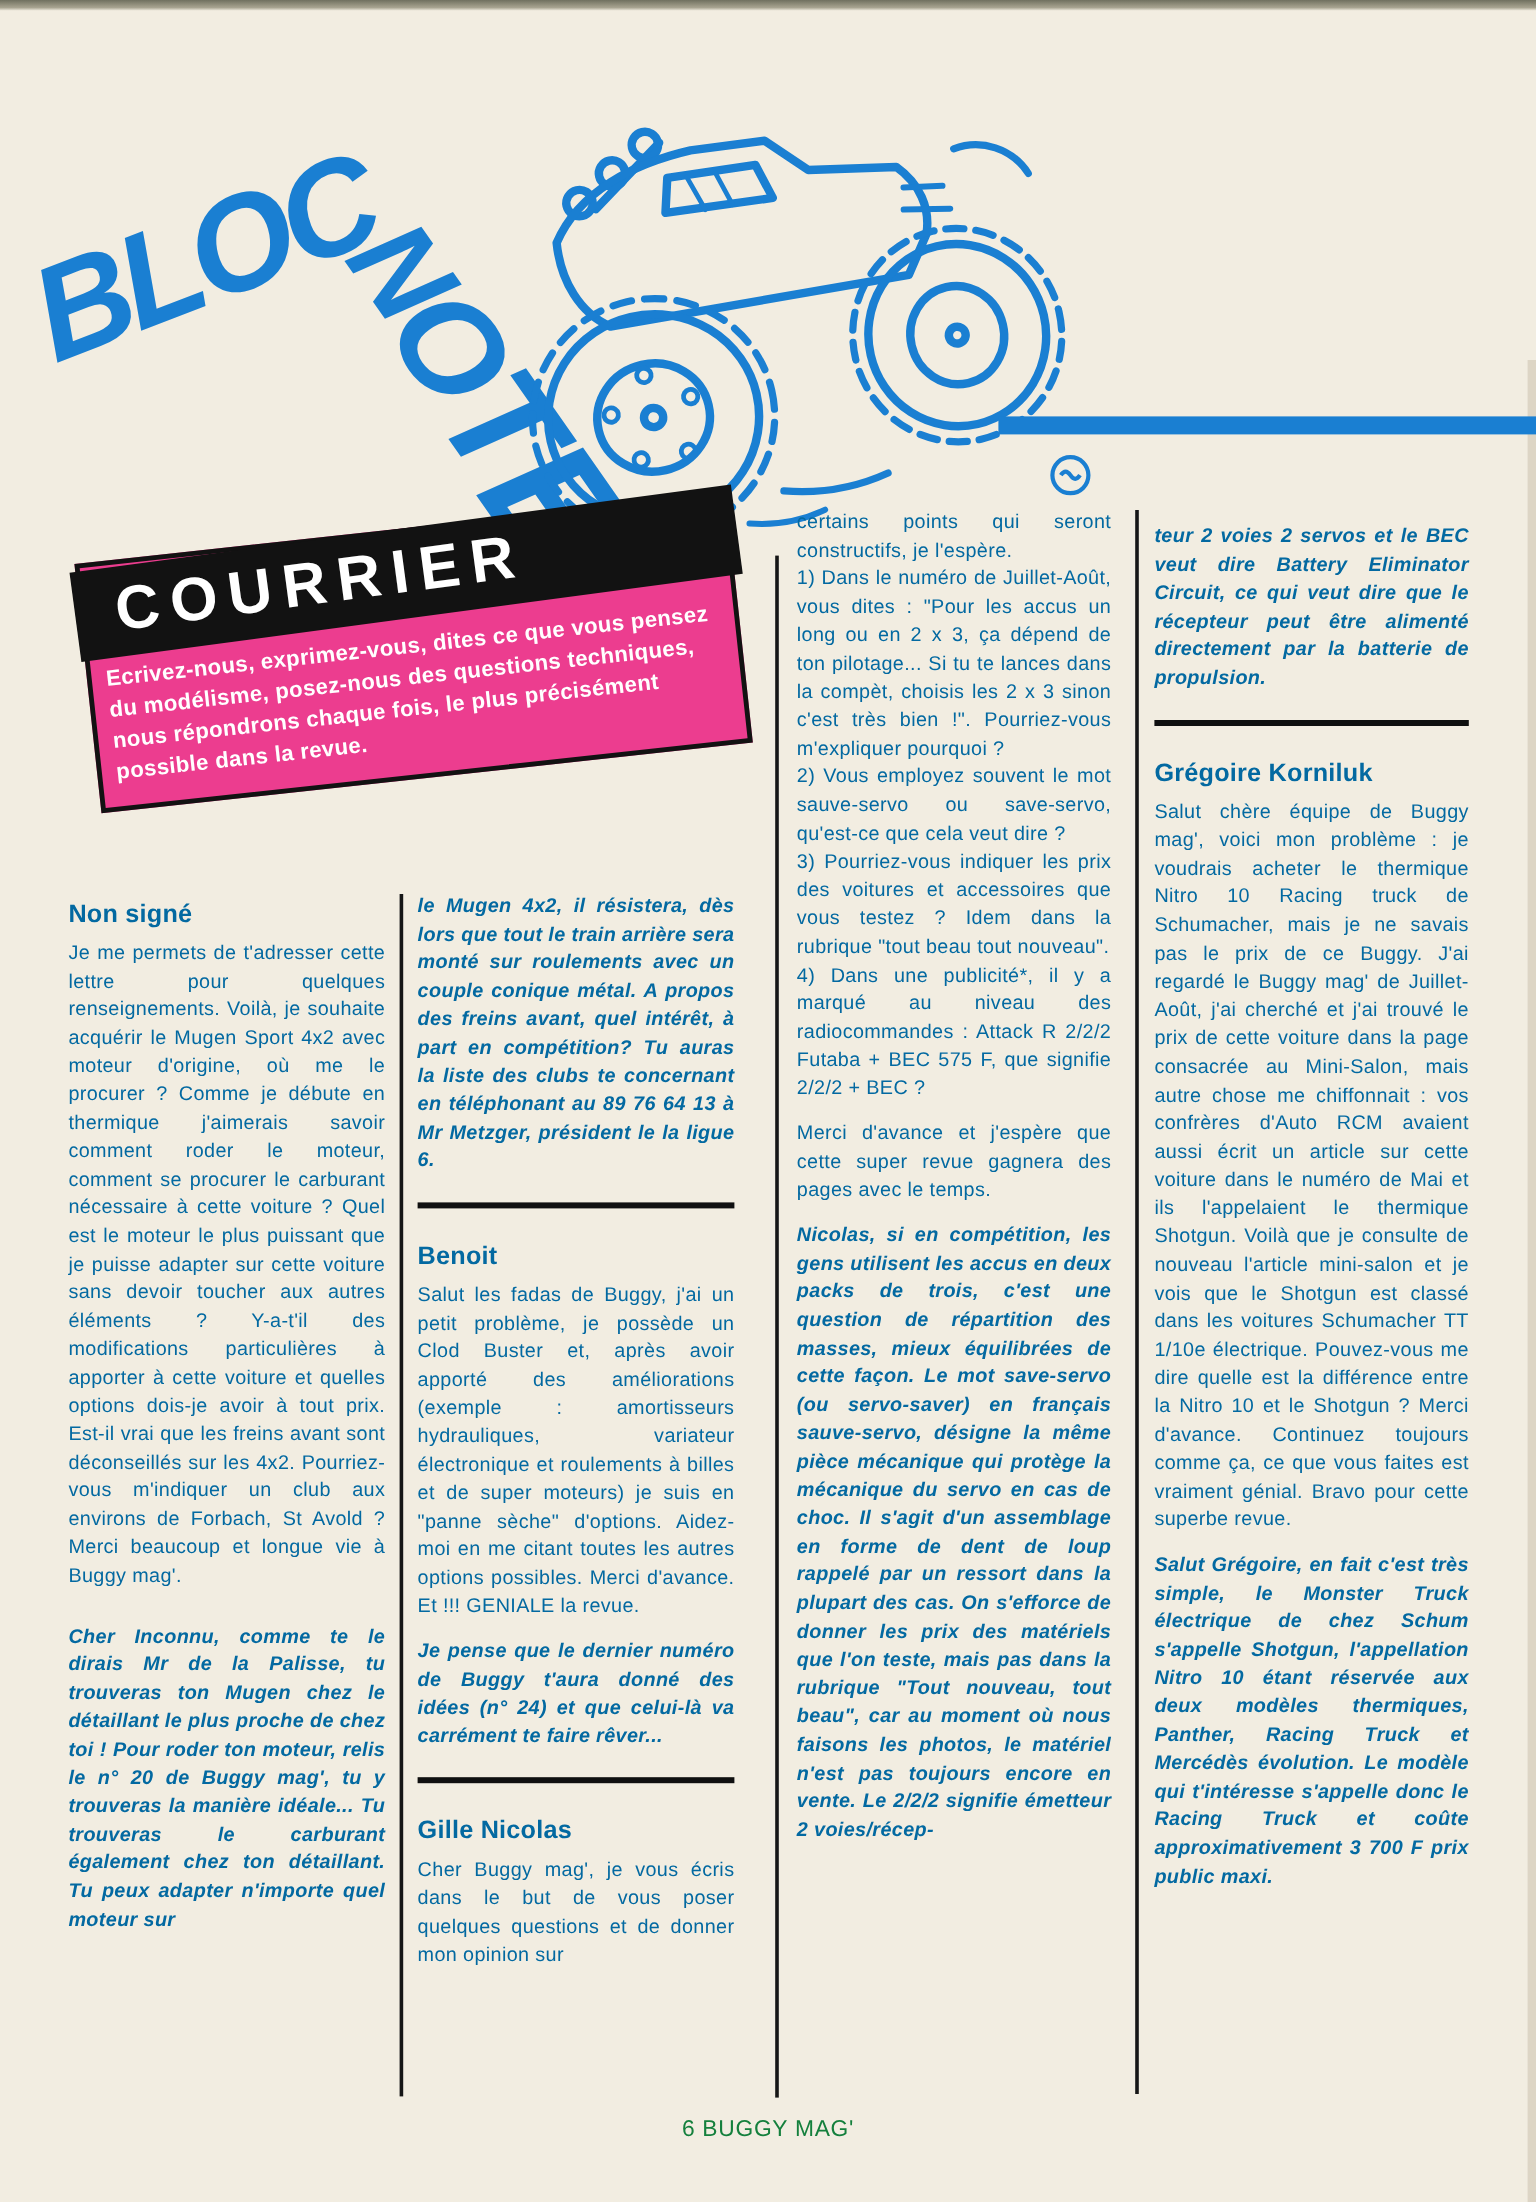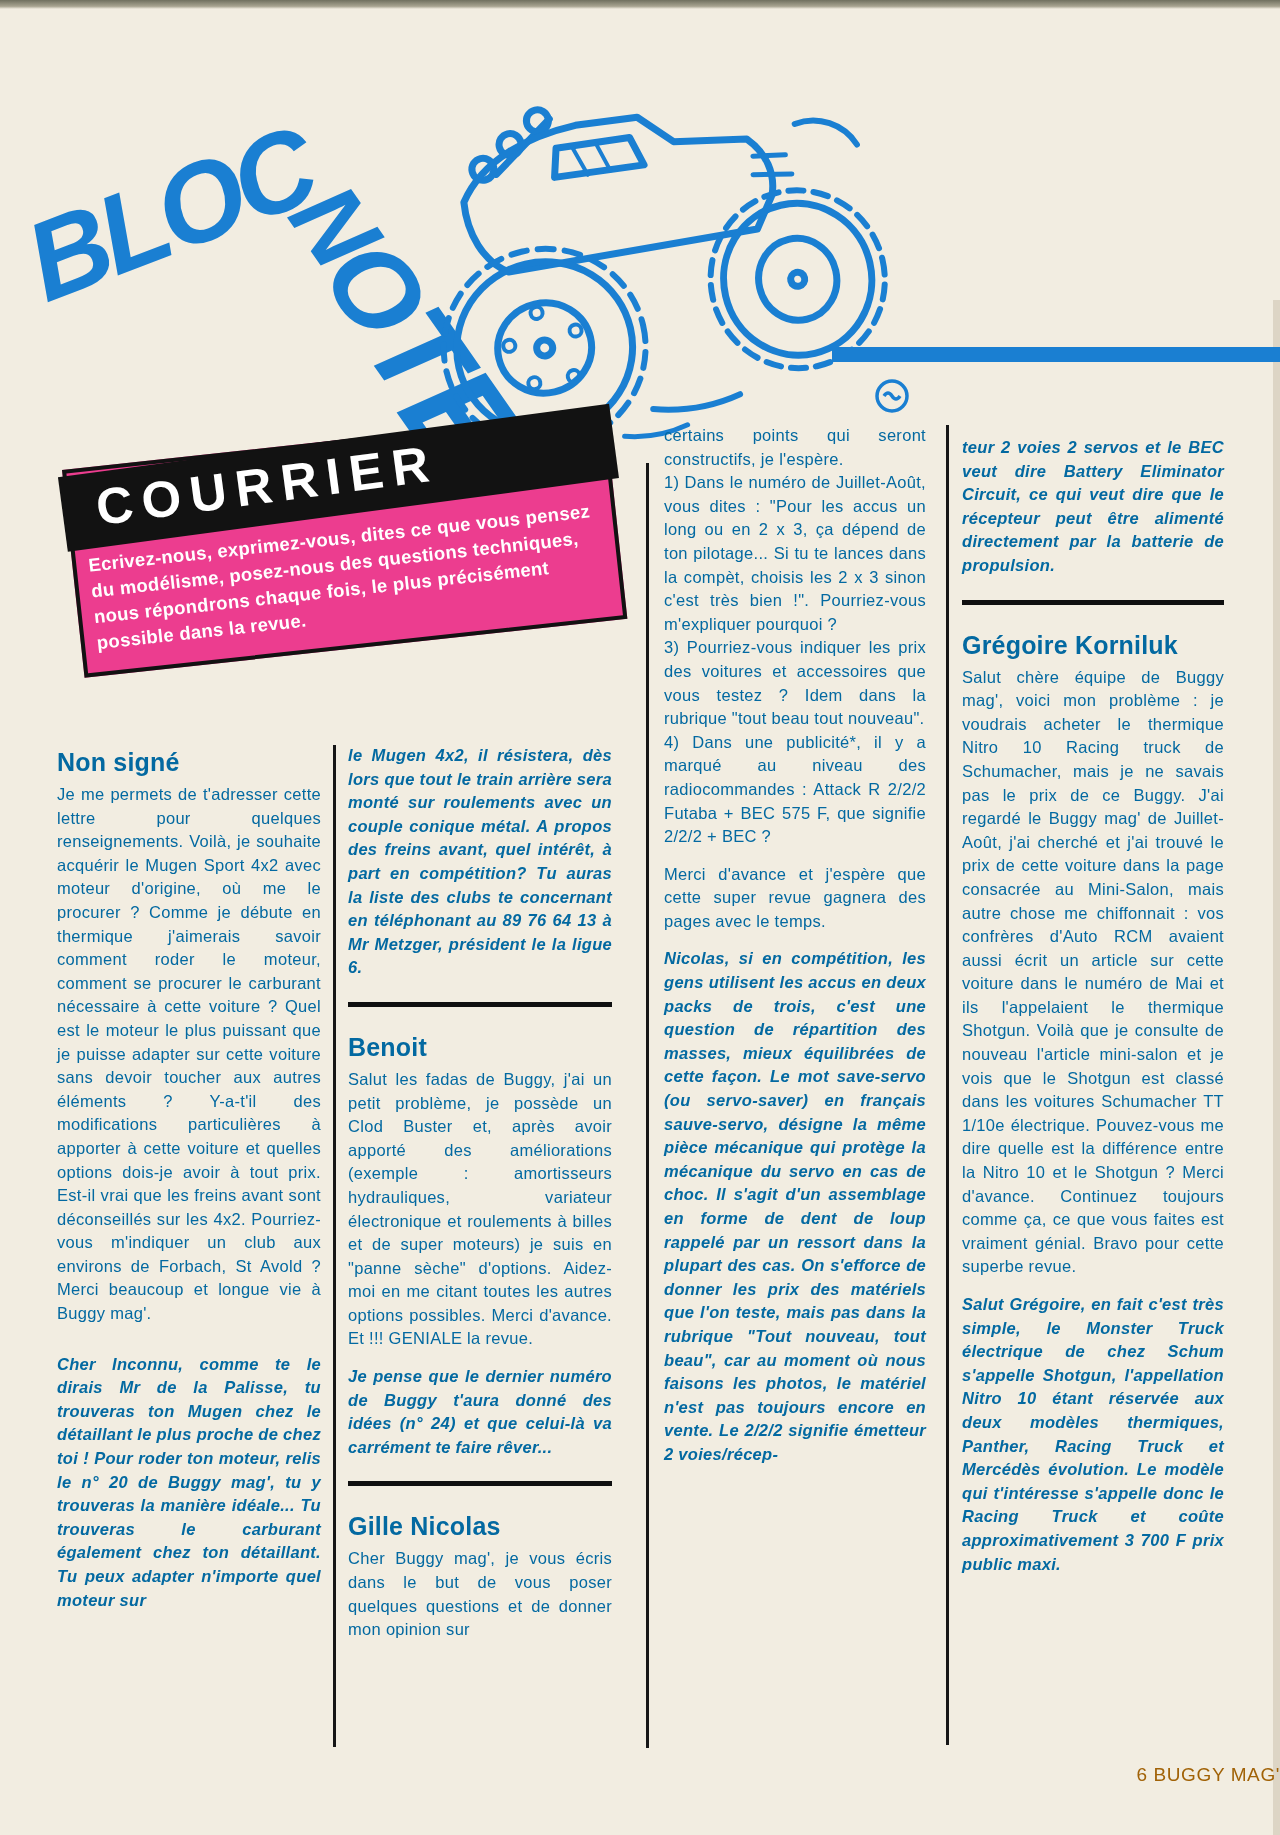--- a/index.html
+++ b/index.html
@@ -38,35 +38,35 @@
     letter-spacing:0.3px;
   }
 
   
   .col{position:absolute;color:#0369a1;font-size:16.5px;line-height:23.6px;
     text-align:justify;letter-spacing:0.3px;}
   .col p{margin:0;}
   .col p.reply{font-weight:bold;font-style:italic;}
   .col .mt{margin-top:14px;}
   .col .mt-lg{margin-top:27px;}
-  .col h2{font-size:25px;line-height:28px;font-weight:bold;margin:0 0 7px 0;letter-spacing:0.2px;}
+  .col h2{font-size:21px;line-height:28px;font-weight:bold;margin:0 0 7px 0;letter-spacing:0.2px;}
   hr.section{border:none;border-top:5px solid #101010;margin:22px 0 26px 0;}
 
   #col1{left:57px;top:748px;width:264px;}
   #col2{left:348px;top:744px;width:264px;}
   #col3{left:664px;top:424px;width:262px;}
   #col4{left:962px;top:436px;width:262px;}
 
   .divider{position:absolute;width:3px;background:#161616;}
   #div1{left:333px;top:745px;height:1002px;}
   #div2{left:646px;top:463px;height:1285px;}
   #div3{left:946px;top:425px;height:1320px;}
 
-  .footer{position:absolute;left:0;top:1764px;width:1280px;text-align:right;
-    font-size:19px;color:#a16207;letter-spacing:0.6px;}
+  .footer{position:absolute;left:0;top:1764px;width:1280px;text-align:center;
+    font-size:19px;color:#15803d;letter-spacing:0.6px;}
 </style>
 </head>
 <body>
 
 <div>
 
   <div class="scan-edge-top"></div>
   <div class="scan-edge-right"></div>
 
   <svg class="masthead" width="640" height="620" viewBox="0 0 640 620">
@@ -137,20 +137,21 @@
     <p>Salut les fadas de Buggy, j'ai un petit problème, je possède un Clod Buster et, après avoir apporté des améliorations (exemple : amortisseurs hydrauliques, variateur électronique et roulements à billes et de super moteurs) je suis en "panne sèche" d'options. Aidez-moi en me citant toutes les autres options possibles. Merci d'avance. Et !!! GENIALE la revue.</p>
     <p class="reply mt">Je pense que le dernier numéro de Buggy t'aura donné des idées (n° 24) et que celui-là va carrément te faire rêver...</p>
     <hr class="section">
     <h2>Gille Nicolas</h2>
     <p>Cher Buggy mag', je vous écris dans le but de vous poser quelques questions et de donner mon opinion sur</p>
   </section>
 
   <section class="col" id="col3">
     <p>certains points qui seront constructifs, je l'espère.</p>
     <p>1) Dans le numéro de Juillet-Août, vous dites : "Pour les accus un long ou en 2 x 3, ça dépend de ton pilotage... Si tu te lances dans la compèt, choisis les 2 x 3 sinon c'est très bien !". Pourriez-vous m'expliquer pourquoi ?</p>
+    <p>2) Vous employez souvent le mot sauve-servo ou save-servo, qu'est-ce que cela veut dire ?</p>
     <p>3) Pourriez-vous indiquer les prix des voitures et accessoires que vous testez ? Idem dans la rubrique "tout beau tout nouveau".</p>
     <p>4) Dans une publicité*, il y a marqué au niveau des radiocommandes : Attack R 2/2/2 Futaba + BEC 575 F, que signifie 2/2/2 + BEC ?</p>
     <p class="mt">Merci d'avance et j'espère que cette super revue gagnera des pages avec le temps.</p>
     <p class="reply mt">Nicolas, si en compétition, les gens utilisent les accus en deux packs de trois, c'est une question de répartition des masses, mieux équilibrées de cette façon. Le mot save-servo (ou servo-saver) en français sauve-servo, désigne la même pièce mécanique qui protège la mécanique du servo en cas de choc. Il s'agit d'un assemblage en forme de dent de loup rappelé par un ressort dans la plupart des cas. On s'efforce de donner les prix des matériels que l'on teste, mais pas dans la rubrique "Tout nouveau, tout beau", car au moment où nous faisons les photos, le matériel n'est pas toujours encore en vente. Le 2/2/2 signifie émetteur 2 voies/récep-</p>
   </section>
 
   <section class="col" id="col4">
     <p class="reply">teur 2 voies 2 servos et le BEC veut dire Battery Eliminator Circuit, ce qui veut dire que le récepteur peut être alimenté directement par la batterie de propulsion.</p>
     <hr class="section">
     <h2>Grégoire Korniluk</h2>

